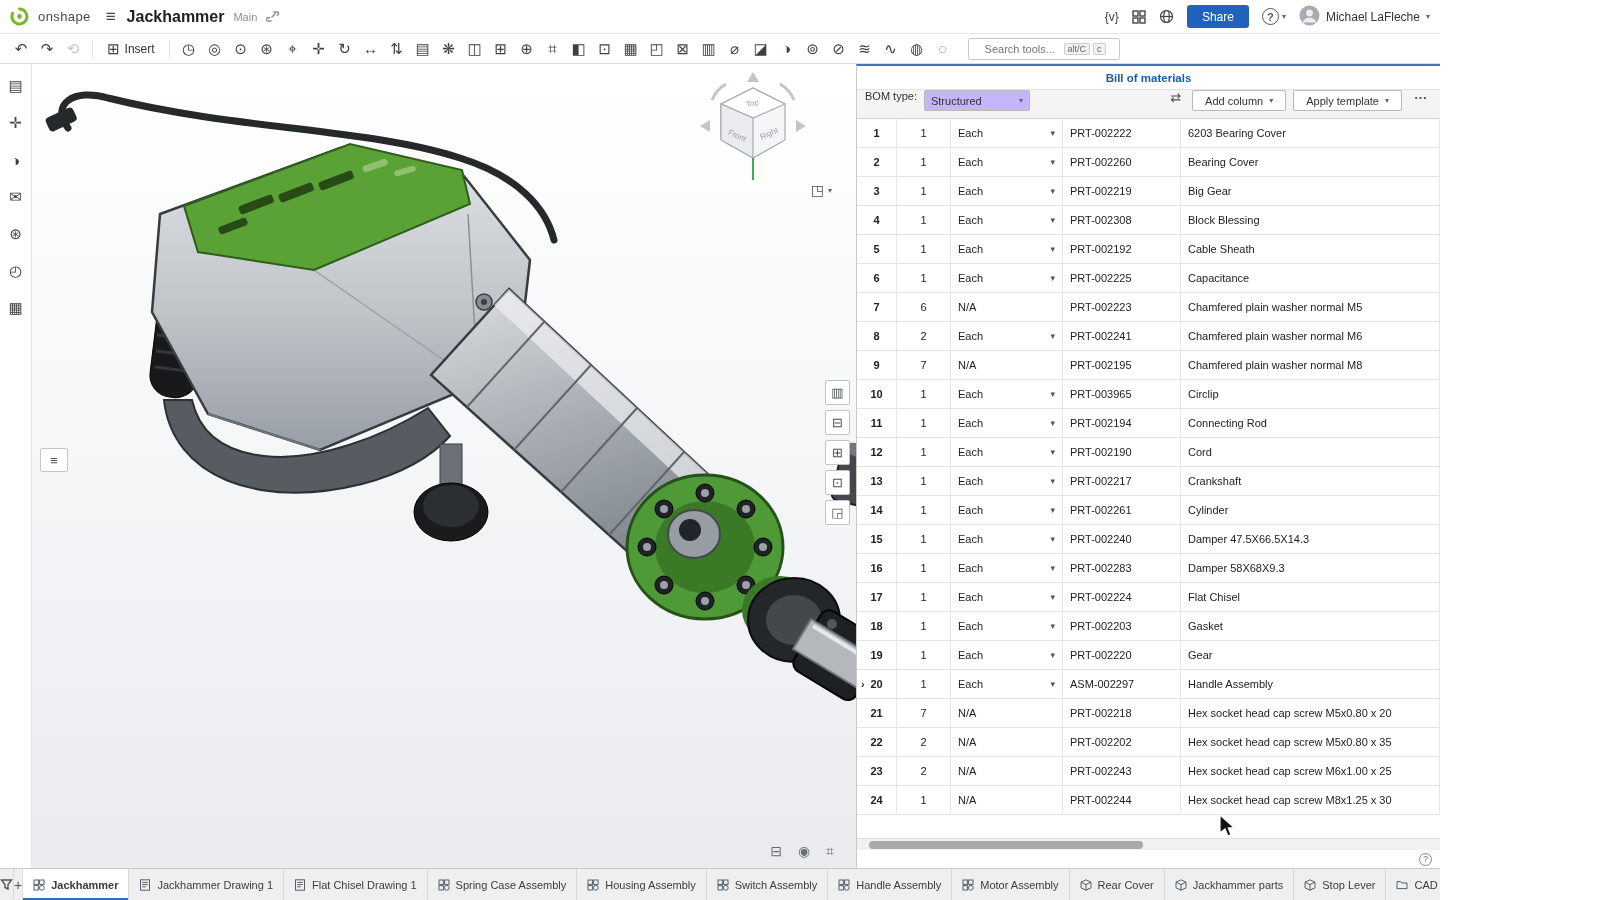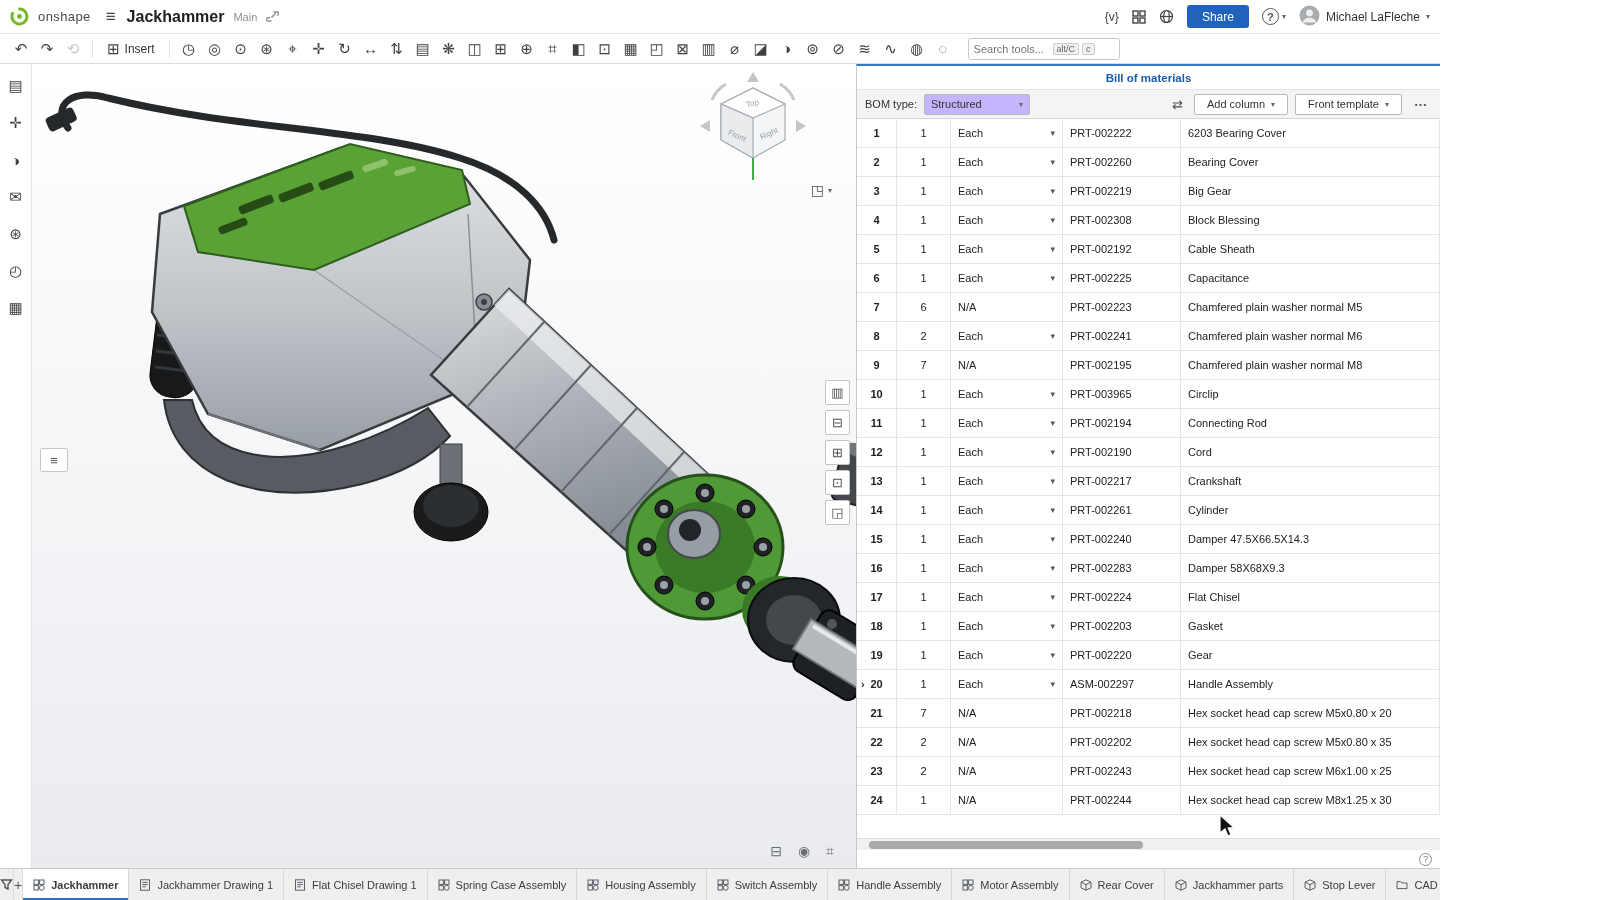--- a/index.html
+++ b/index.html
@@ -21,39 +21,39 @@
 .userwrap{display:flex;align-items:center;gap:6px;cursor:pointer}
 .uname{font-size:12px;color:#333}
 
 .toolbar{height:30px;display:flex;align-items:center;padding:0 8px;background:#fff;border-bottom:1px solid #dcdcdc;flex:0 0 30px}
 .tbi{width:26px;height:24px;display:flex;align-items:center;justify-content:center;font-size:15px;color:#3d4144;cursor:pointer;flex:0 0 auto}
 .tbi.dis{color:#c4c7ca}
 .vsep{width:1px;height:18px;background:#e2e2e2;margin:0 6px;flex:0 0 1px}
 .insert-btn{display:flex;align-items:center;gap:5px;padding:2px 8px;font-size:12px;color:#333;cursor:pointer;white-space:nowrap}
 .insert-btn .tbi{width:auto}
 #tool-icons,#hist-tools{display:flex;align-items:center}
-.searchbox{margin-left:12px;display:flex;align-items:center;gap:3px;border:1px solid #c8c8c8;border-radius:3px;height:22px;padding:0 5px;background:#fff;width:152px;flex:0 0 auto}
+.searchbox{margin-left:12px;display:flex;align-items:center;gap:3px;border:1px solid #c8c8c8;border-radius:3px;height:22px;padding:0 16px;background:#fff;width:152px;flex:0 0 auto}
 .searchbox input{border:0;outline:0;width:76px;font-size:11px;font-family:inherit;color:#333}
 kbd{background:#f1f1f1;border:1px solid #ccc;border-radius:2px;font-size:9px;padding:0 3px;color:#666;font-family:inherit}
 
 .main{flex:1;display:flex;min-height:0;position:relative}
 .rail{width:32px;border-right:1px solid #e5e5e5;display:flex;flex-direction:column;align-items:center;padding-top:10px;gap:13px;background:#fff;flex:0 0 32px}
 .viewport{flex:1;position:relative;background:linear-gradient(180deg,#ffffff 0%,#f4f5f7 55%,#e9ebee 100%);overflow:hidden}
 .model{position:absolute;left:0;top:0;width:984px;height:804px}
 .viewcube{position:absolute;top:4px;right:44px;cursor:pointer}
 .viewmenu{position:absolute;top:118px;right:24px;display:flex;gap:4px;align-items:center;color:#4a4f54;cursor:pointer;font-size:14px}
 .tree-toggle{position:absolute;left:8px;top:384px;width:28px;height:24px;border:1px solid #c6c6c6;background:#fff;display:flex;align-items:center;justify-content:center;border-radius:2px;color:#555;cursor:pointer;font-size:13px}
 .side-btns{position:absolute;right:6px;top:316px;display:flex;flex-direction:column;gap:5px}
 .sbtn{width:25px;height:25px;border:1px solid #c3c3c3;border-radius:2px;background:#fff;display:flex;align-items:center;justify-content:center;font-size:13px;color:#4a4f54;cursor:pointer}
 .bottom-btns{display:flex;gap:16px;position:absolute;right:22px;bottom:8px}
 .vbtn{font-size:14px;color:#6a6f74;cursor:pointer}
 
 .bom{width:584px;flex:0 0 584px;border-left:1px solid #c9c9c9;border-top:2px solid #3a76c4;display:flex;flex-direction:column;background:#fff}
 .bom-title{height:23px;display:flex;align-items:center;justify-content:center;color:#1a5dab;font-weight:bold;font-size:11.5px}
-.bom-controls{height:30px;display:flex;align-items:center;gap:7px;padding:0 8px;background:#f4f4f4;border-top:1px solid #e3e3e3;border-bottom:1px solid #d5d5d5;font-size:11px;flex:0 0 30px}
+.bom-controls{height:30px;display:flex;gap:7px;padding:0 8px;background:#f4f4f4;border-top:1px solid #e3e3e3;border-bottom:1px solid #d5d5d5;font-size:11px;flex:0 0 30px}
 .select{display:flex;align-items:center;justify-content:space-between;width:106px;height:21px;border:1px solid #b9b9b9;border-radius:2px;background:#c4b5fd;padding:0 6px;cursor:pointer}
 .ctl-btn{display:flex;align-items:center;gap:6px;height:21px;border:1px solid #b9b9b9;border-radius:2px;background:#fff;padding:0 12px;cursor:pointer;white-space:nowrap}
 .flip{margin-left:auto;font-size:13px;color:#4a4f54;cursor:pointer;padding:0 4px}
 .more{font-weight:bold;color:#555;cursor:pointer;padding:0 5px;font-size:13px}
 .bom-grid-head{display:grid;grid-template-columns:40px 54px 112px 118px 1fr;background:#e4e4e4;border-bottom:1px solid #c6c6c6;font-weight:bold;font-size:11px;flex:0 0 26px}
 .hc{height:26px;display:flex;align-items:center;justify-content:center;border-right:1px solid #cfcfcf;gap:4px;white-space:nowrap;overflow:hidden}
 .sort{font-size:8px;color:#444}
 .bom-body{flex:1;overflow:hidden}
 .bom-row{display:grid;grid-template-columns:40px 54px 112px 118px 1fr;border-bottom:1px solid #e4e4e4;background:#fff}
 .bc{height:28px;display:flex;align-items:center;border-right:1px solid #e6e6e6;padding:0 7px;white-space:nowrap;overflow:hidden;font-size:11px;color:#222}
@@ -359,21 +359,21 @@
         <span class="select">
           <span>Structured</span>
           <span class="caret">▾</span>
         </span>
         <span class="flip">⇄</span>
         <span class="ctl-btn">
           <span>Add column</span>
           <span class="caret">▾</span>
         </span>
         <span class="ctl-btn">
-          <span>Front template</span>
+          <span>Apply template</span>
           <span class="caret">▾</span>
         </span>
         <span class="more">⋯</span>
       </div>
       <div class="bom-body" id="bom-body">
           <div class="bom-row">
             <div class="bc c-item">1</div>
             <div class="bc c-qty">1</div>
             <div class="bc c-uom">
               <span>Each</span>

